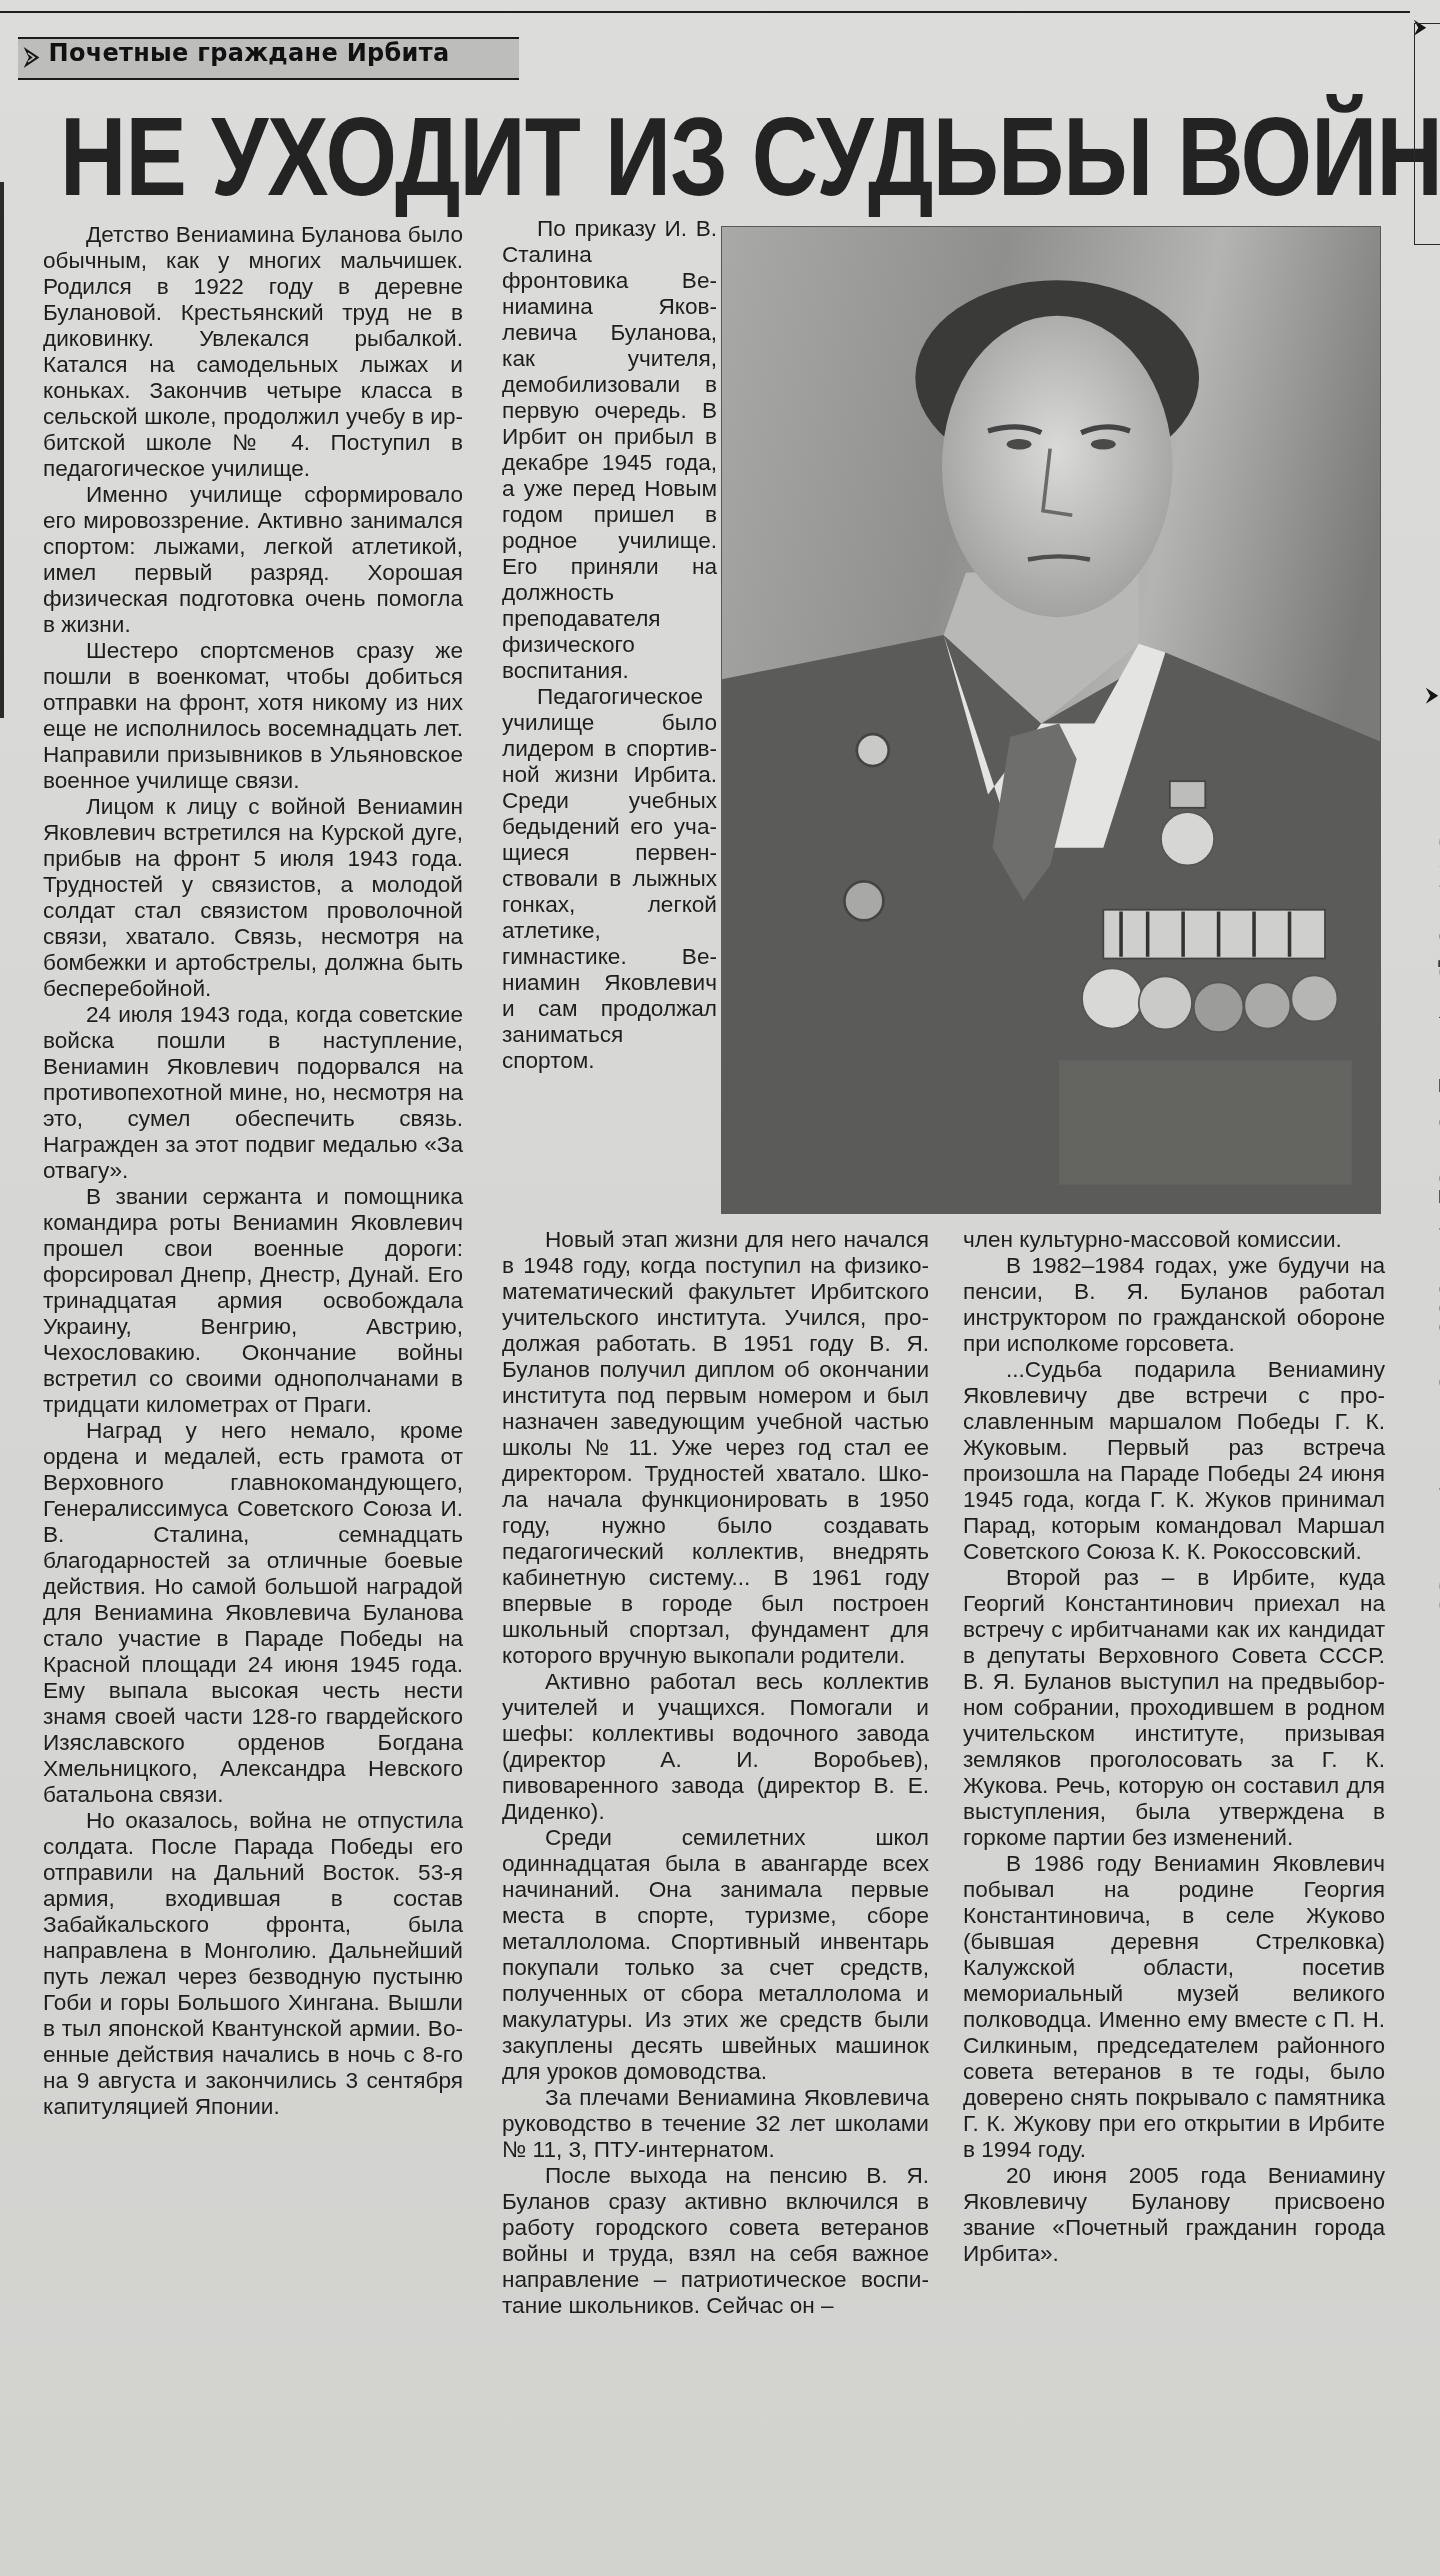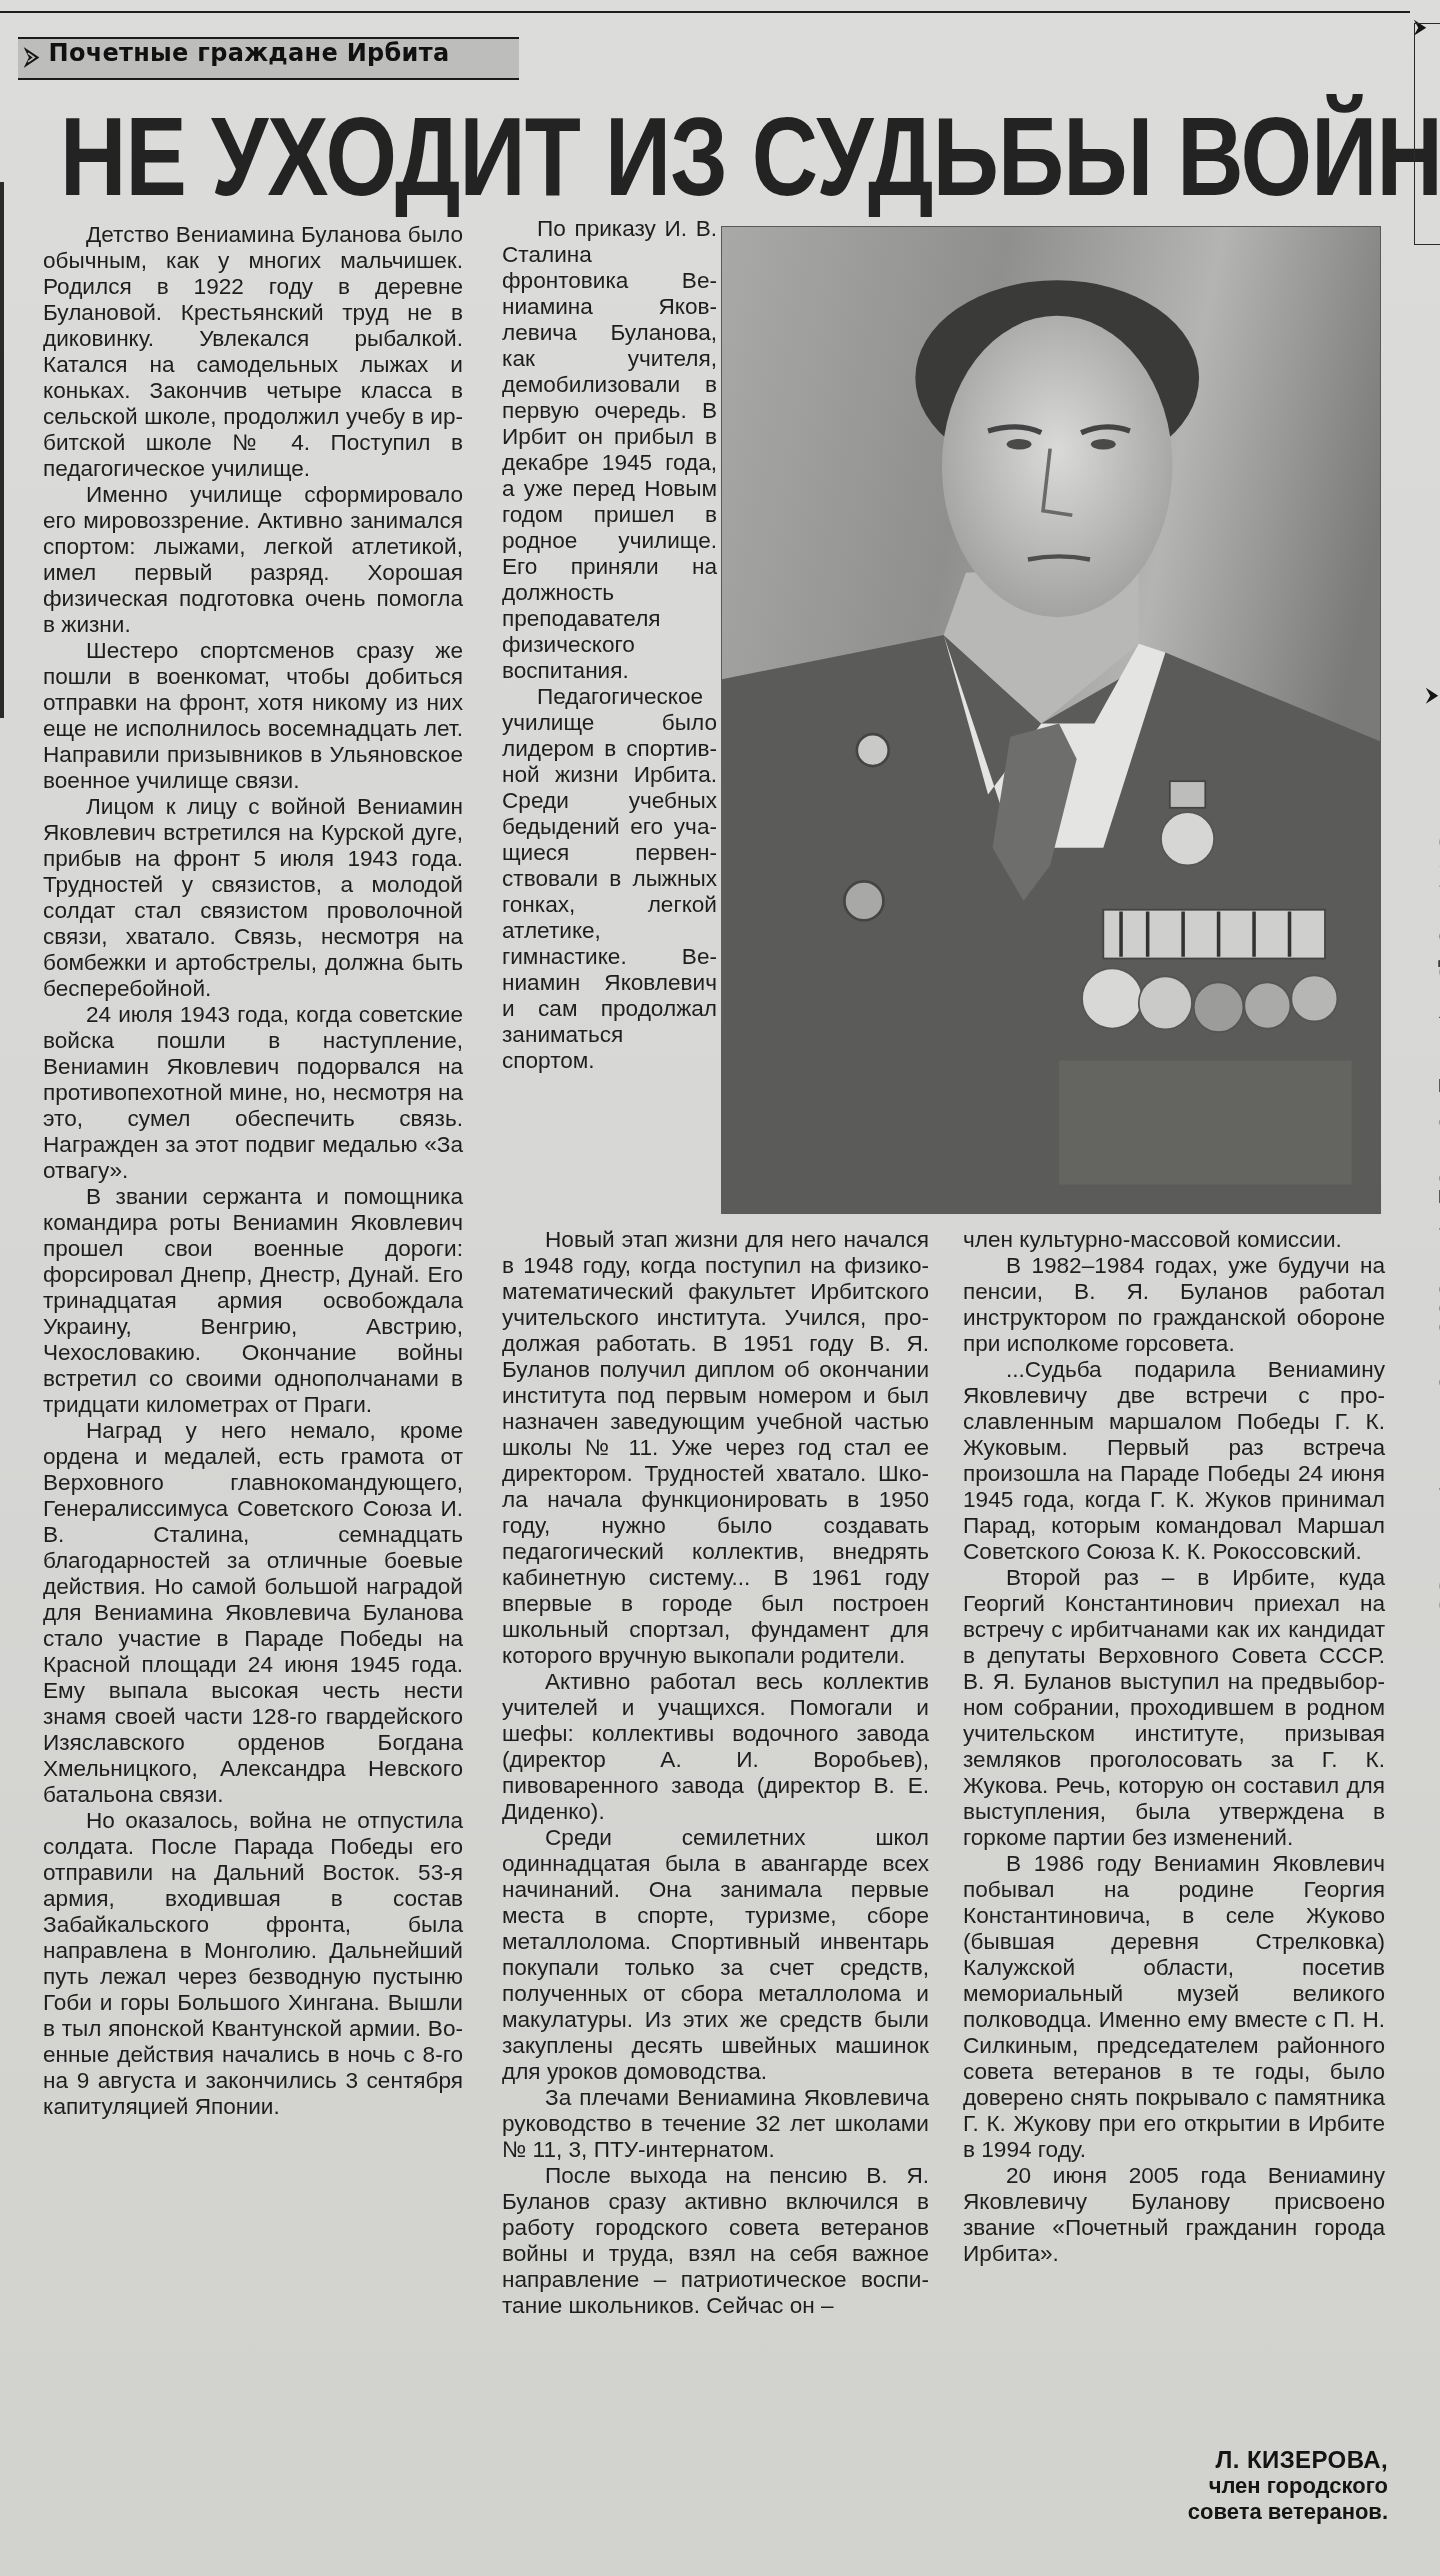--- a/index.html
+++ b/index.html
@@ -164,25 +164,20 @@
 
   <div class="col col3">
     <p style="text-indent:0">член культурно-массовой ко­миссии.</p>
     <p>В 1982–1984 годах, уже бу­дучи на пенсии, В. Я. Буланов ра­ботал инструктором по граждан­ской обороне при исполкоме горсовета.</p>
     <p>...Судьба подарила Вениами­ну Яковлевичу две встречи с про­славленным маршалом Победы Г. К. Жуковым. Первый раз встре­ча произошла на Параде Победы 24 июня 1945 года, когда Г. К. Жуков принимал Парад, которым командовал Маршал Советского Союза К. К. Рокоссовский.</p>
     <p>Второй раз – в Ирбите, куда Георгий Константинович при­ехал на встречу с ирбитчанами как их кандидат в депутаты Вер­ховного Совета СССР. В. Я. Бу­ланов выступил на предвыбор­ном собрании, проходившем в родном учительском институте, призывая земляков проголосо­вать за Г. К. Жукова. Речь, кото­рую он составил для выступле­ния, была утверждена в горкоме партии без изменений.</p>
     <p>В 1986 году Вениамин Яков­левич побывал на родине Геор­гия Константиновича, в селе Жу­ково (бывшая деревня Стрелков­ка) Калужской области, посетив мемориальный музей великого полководца. Именно ему вместе с П. Н. Силкиным, председателем районного совета ветеранов в те годы, было доверено снять покры­вало с памятника Г. К. Жукову при его открытии в Ирбите в 1994 году.</p>
     <p>20 июня 2005 года Вениами­ну Яковлевичу Буланову присво­ено звание «Почетный гражданин города Ирбита».</p>
   </div>
 
-  <div class="signature">
-    <div class="sig-name">Л. КИЗЕРОВА,</div>
-    <div>член городского</div>
-    <div>совета ветеранов.</div>
-  </div>
 
   <div class="edge">
     <span class="edge-arrow1">
       <svg width="16" height="19.5" viewBox="0 0 18 22">
           <path d="M2 2 L16 11 L2 20 L7 11 Z" fill="#151515"></path>
         </svg>
     </span>
     <div class="edge-box"></div>
     <span class="edge-arrow2">
       <svg width="16" height="19.5" viewBox="0 0 18 22">

